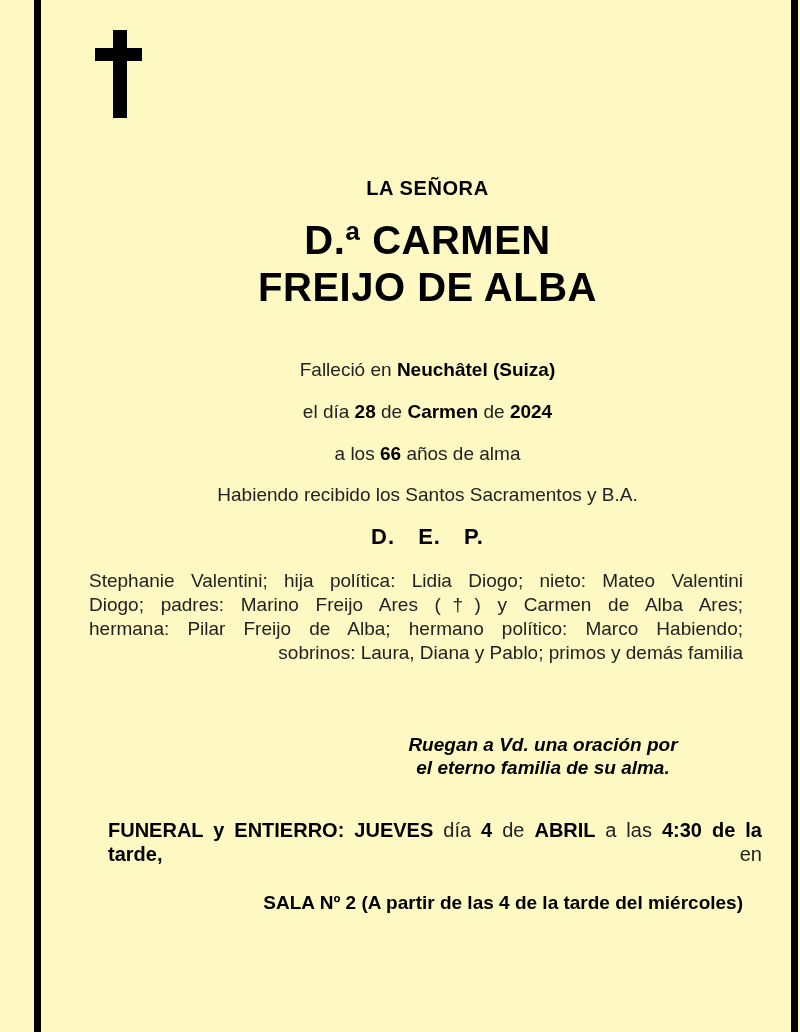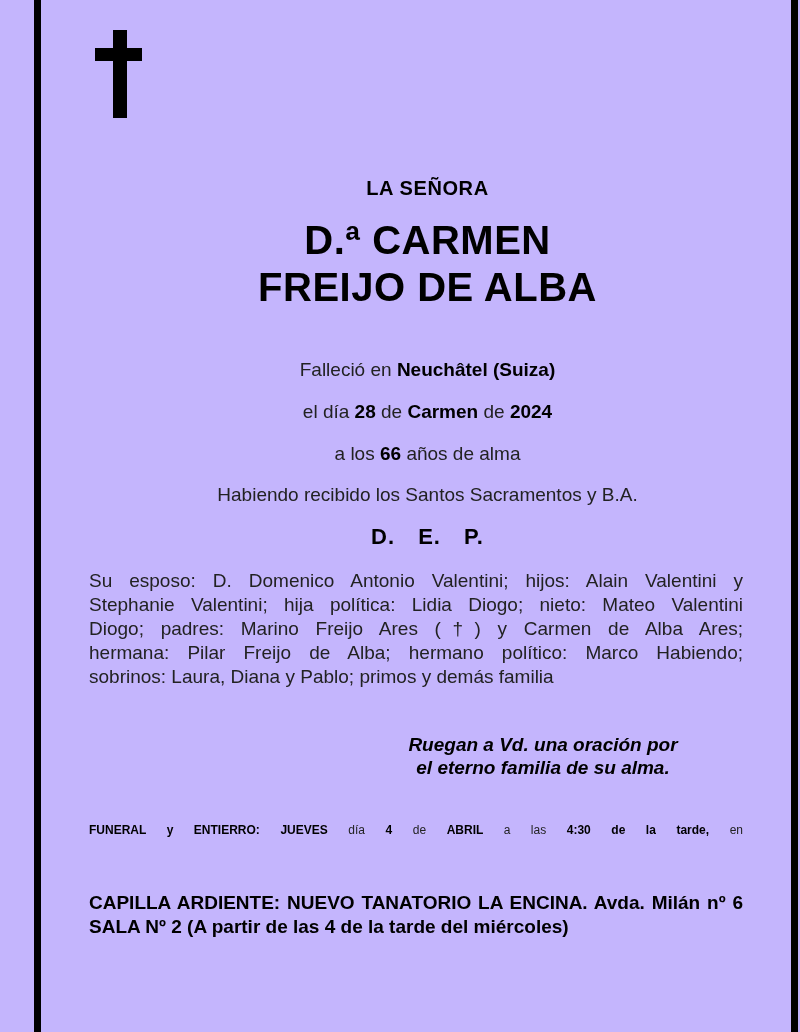--- a/index.html
+++ b/index.html
@@ -1,17 +1,17 @@
 <!DOCTYPE html>
 <html><head>
 <meta charset="utf-8">
 <style>
   html,body{margin:0;padding:0;background:#ffffff;}
   .page{
-    position:relative;width:800px;height:1032px;background:#c4b5fd;
+    position:relative;width:800px;height:1032px;background:#fef9c3;
     font-family:"Liberation Sans",sans-serif;color:#1f1f1f;overflow:hidden;
   }
   .rule{position:absolute;top:0;height:1032px;width:7px;background:#000;}
   .rule-left{left:34px;}
   .rule-right{left:791px;}
 
   .cross{position:absolute;left:95px;top:30px;width:47px;height:88px;}
   .cross .v{position:absolute;left:18px;top:0;width:14px;height:88px;background:#000;}
   .cross .h{position:absolute;left:0;top:18px;width:47px;height:13px;background:#000;}
 
@@ -19,26 +19,26 @@
   .honorific{top:177px;font-size:20px;font-weight:700;letter-spacing:.6px;color:#000;}
   .name{top:217px;font-size:40px;line-height:47px;font-weight:700;letter-spacing:.5px;color:#000;}
   .detail{font-size:19px;color:#222;}
   .detail b{color:#000;}
   .d1{top:359px;} .d2{top:401px;} .d3{top:443px;} .d4{top:484px;}
   .dep{top:524px;font-size:22px;font-weight:700;color:#000;word-spacing:16px;letter-spacing:1px;}
 
   .body-col{position:absolute;left:89px;width:654px;}
   .family{top:569px;font-size:19px;line-height:24px;color:#222;}
   .jl{text-align:justify;text-align-last:justify;}
-  .ll{text-align:left;}
+  .ll{text-align:right;}
 
   .prayer{position:absolute;left:343px;width:400px;top:733px;text-align:center;
           font-size:19px;line-height:23px;font-weight:700;font-style:italic;color:#000;}
 
-  .funeral{top:818px;font-size:12px;line-height:24px;color:#222;}
+  .funeral{top:818px;font-size:20px;line-height:24px;color:#222;margin-left:19px;}
   .funeral b{color:#000;}
   .wake{top:891px;font-size:19px;line-height:24px;font-weight:700;color:#000;}
   b{font-weight:700;}
 </style>
 </head>
 <body>
 
 <div class="page">
 
   <div class="rule rule-left"></div>
@@ -60,34 +60,32 @@
 
   <div class="center-col detail d2"><span>el día </span><b>28 </b><span>de </span><b>Carmen </b><span>de </span><b>2024</b></div>
 
   <div class="center-col detail d3"><span>a los </span><b>66 </b><span>años de alma</span></div>
 
   <div class="center-col detail d4">Habiendo recibido los Santos Sacramentos y B.A.</div>
 
   <div class="center-col dep">D. E. P.</div>
 
   <div class="body-col family">
-    <div class="jl">Su esposo: D. Domenico Antonio Valentini; hijos: Alain Valentini y</div>
     <div class="jl">Stephanie Valentini; hija política: Lidia Diogo; nieto: Mateo Valentini</div>
     <div class="jl">Diogo; padres: Marino Freijo Ares (†) y Carmen de Alba Ares;</div>
     <div class="jl">hermana: Pilar Freijo de Alba; hermano político: Marco Habiendo;</div>
     <div class="ll">sobrinos: Laura, Diana y Pablo; primos y demás familia</div>
   </div>
 
   <div class="prayer">
     <div>Ruegan a Vd. una oración por</div>
     <div>el eterno familia de su alma.</div>
   </div>
 
   <div class="body-col funeral">
     <div class="jl"><b>FUNERAL y ENTIERRO: JUEVES </b><span>día </span><b>4 </b><span>de </span><b>ABRIL </b><span>a las </span><b>4:30 de la tarde, </b><span>en</span></div>
   </div>
 
   <div class="body-col wake">
-    <div class="jl">CAPILLA ARDIENTE: NUEVO TANATORIO LA ENCINA. Avda. Milán nº 6</div>
     <div class="ll">SALA Nº 2 (A partir de las 4 de la tarde del miércoles)</div>
   </div>
 
 </div>
 
 </body></html>

